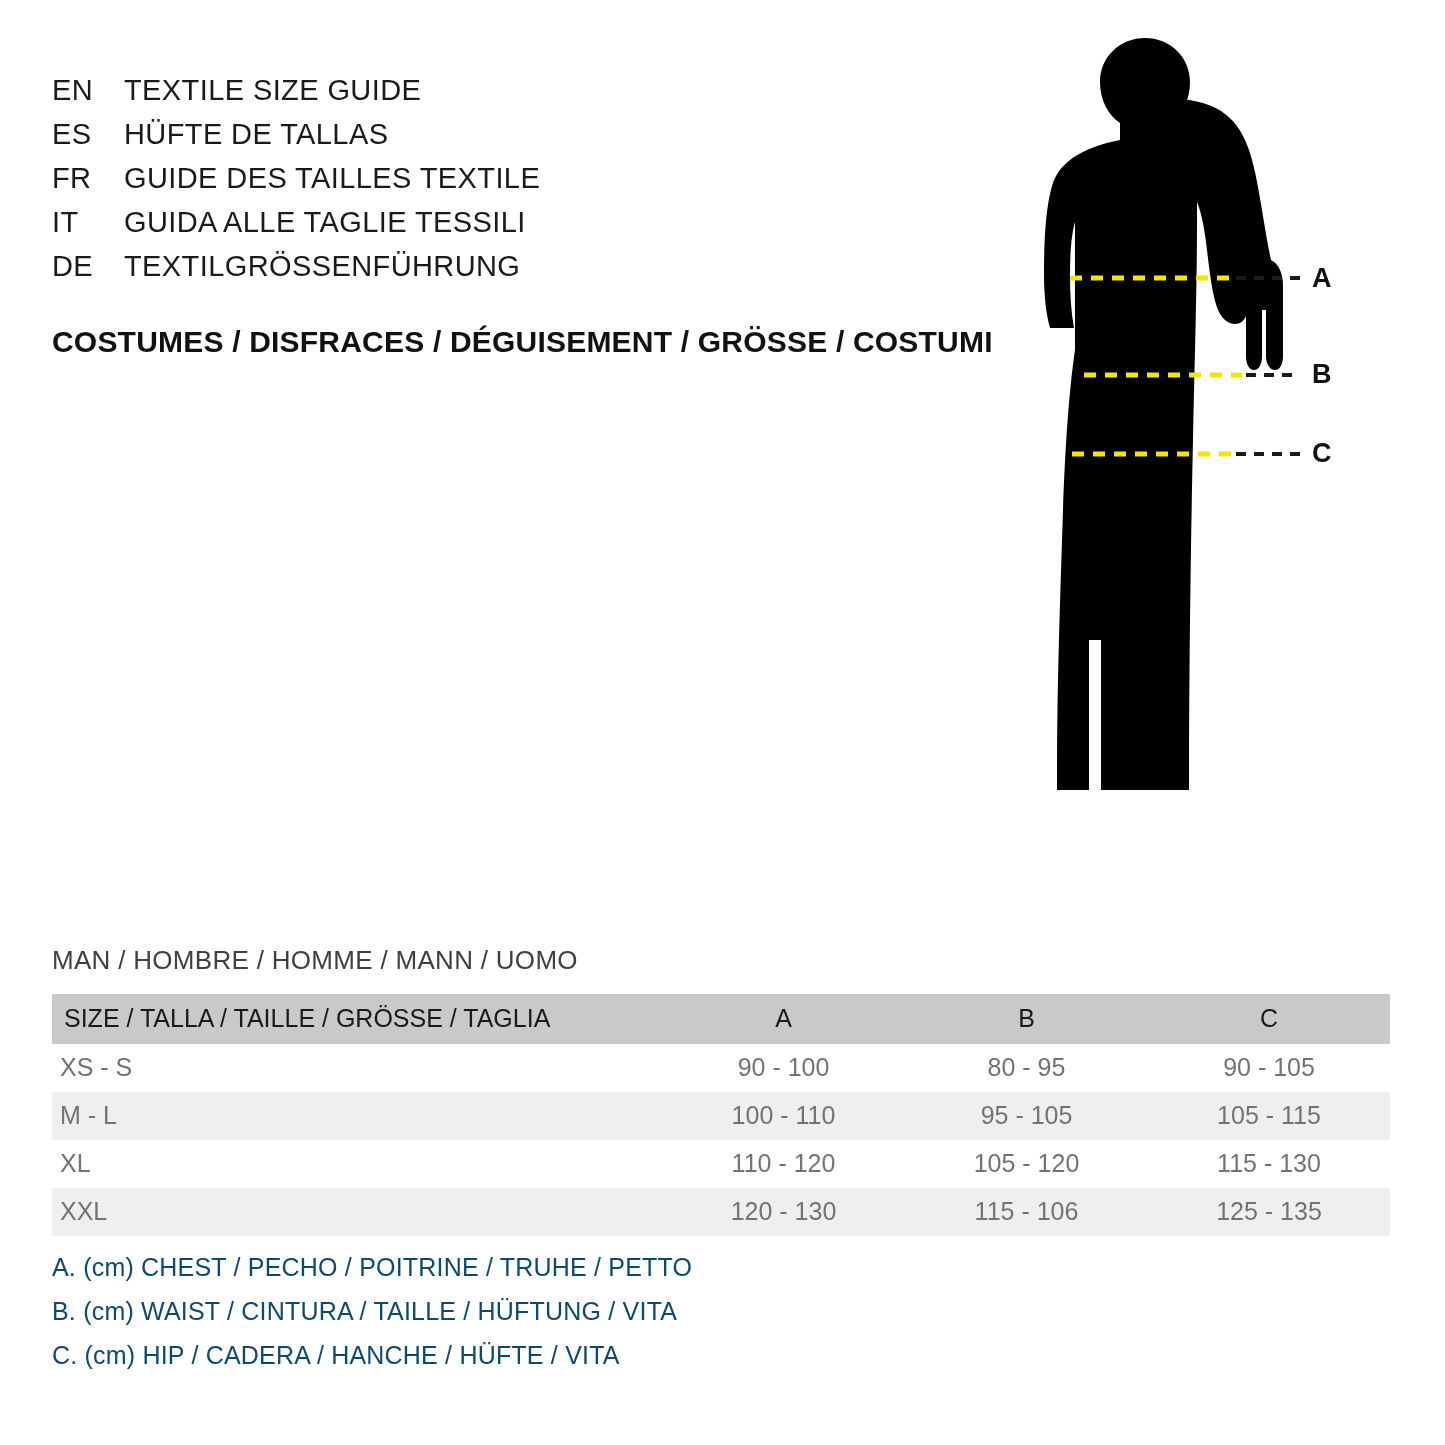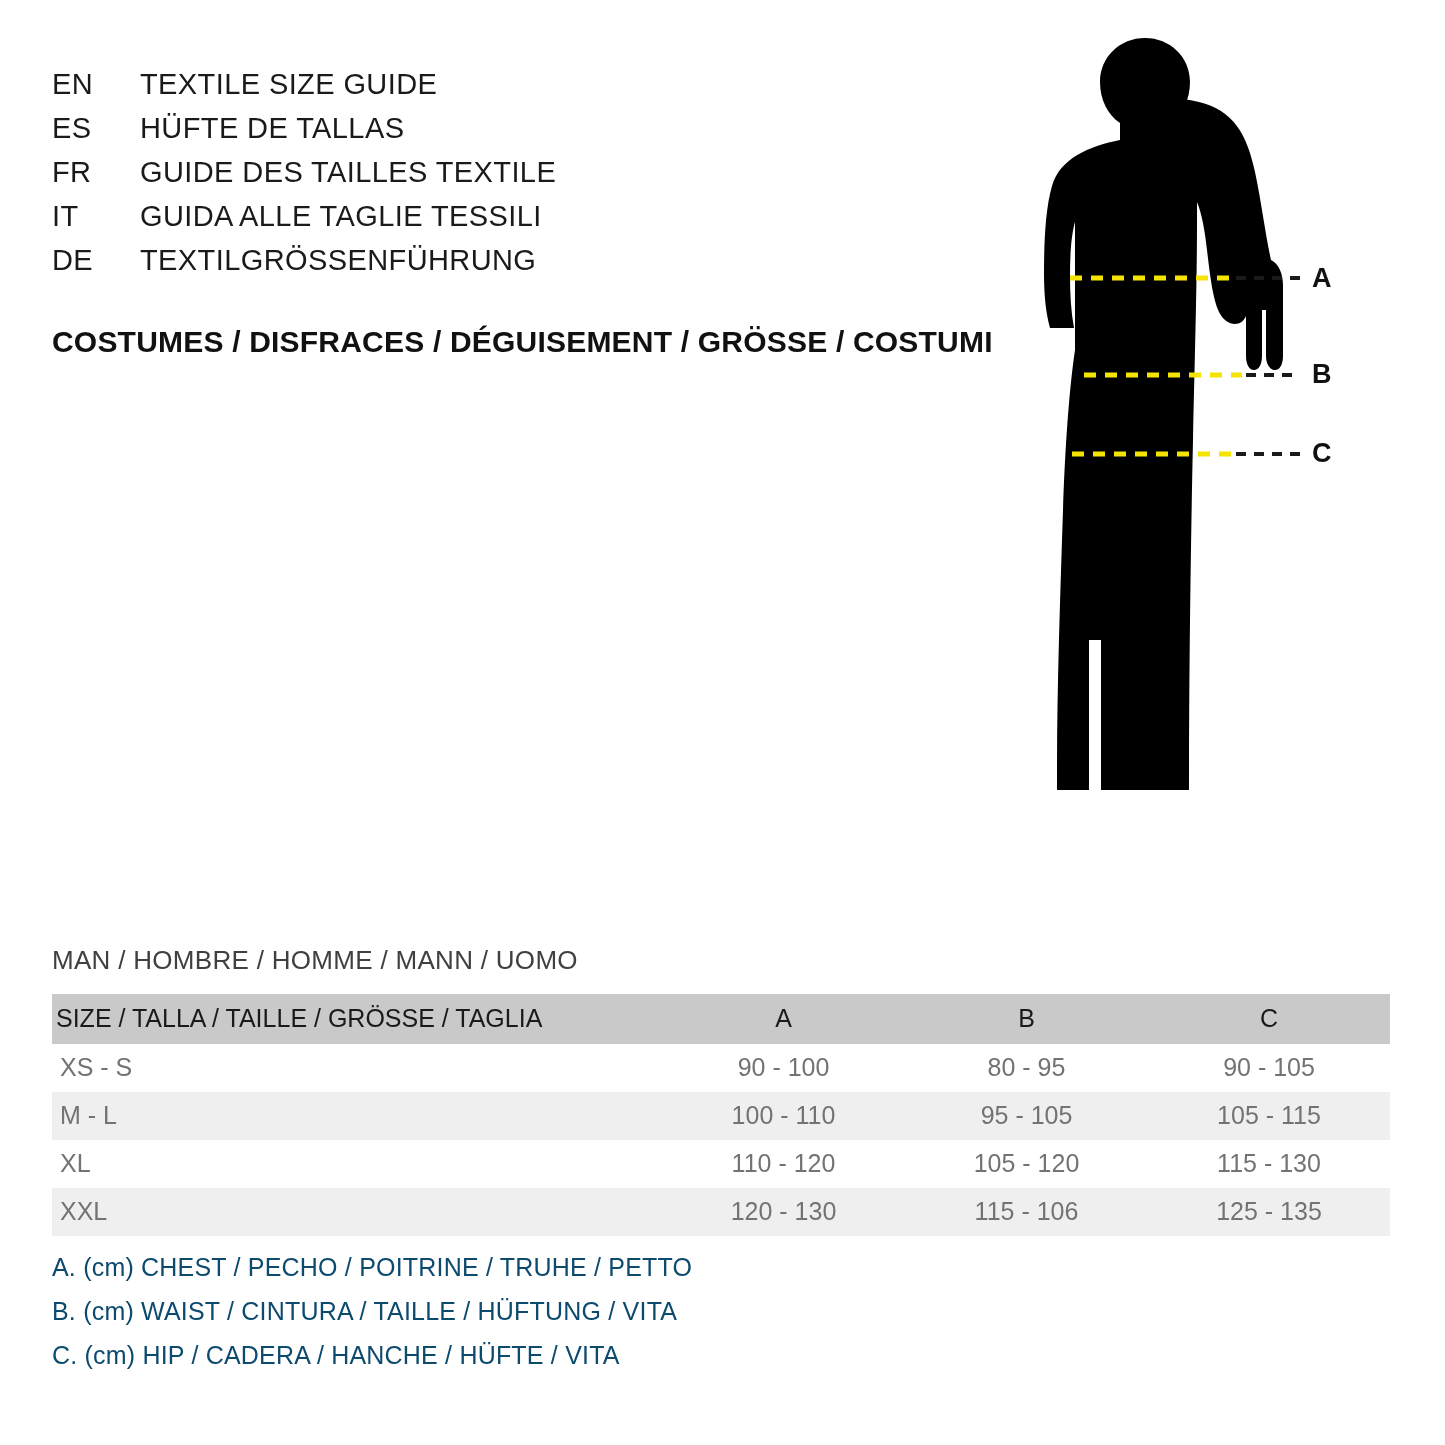--- a/index.html
+++ b/index.html
@@ -18,26 +18,25 @@
 
   
   #lang-block {
     position: absolute;
     left: 52px;
     top: 68px;
     width: 900px;
   }
   .lang-row {
     display: flex;
-    align-items: flex-start;
+    align-items: center;
     height: 44px;
     font-size: 29px;
     letter-spacing: 0.4px;
     color: #1a1a1a;
-    gap: 16px;
   }
   .lang-code {
     width: 72px;
     flex: 0 0 72px;
   }
   .lang-text {
     flex: 1;
   }
   #subtitle {
     position: absolute;
@@ -93,21 +92,21 @@
   }
   thead th {
     background: #c9c9c9;
     font-weight: normal;
     text-align: center;
     padding: 10px 0 11px 0;
     color: #1a1a1a;
   }
   thead th.col-size {
     text-align: left;
-    padding-left: 4px;
+    padding-left: 12px;
   }
   tbody td {
     text-align: center;
     padding: 9px 0 10px 0;
     color: #737373;
   }
   tbody td.col-size {
     text-align: left;
     padding-left: 8px;
   }

